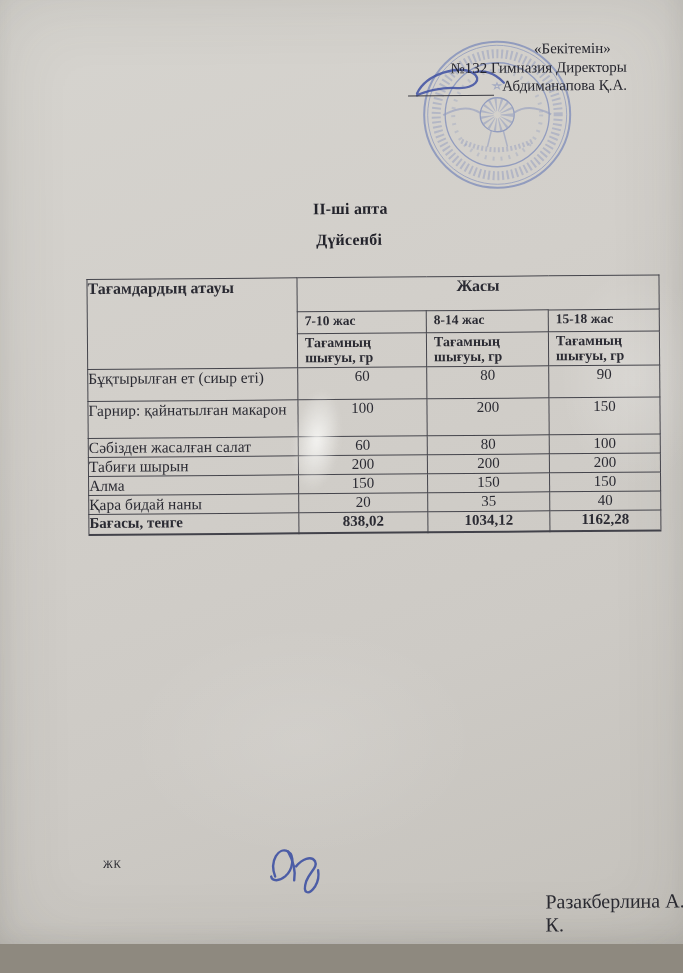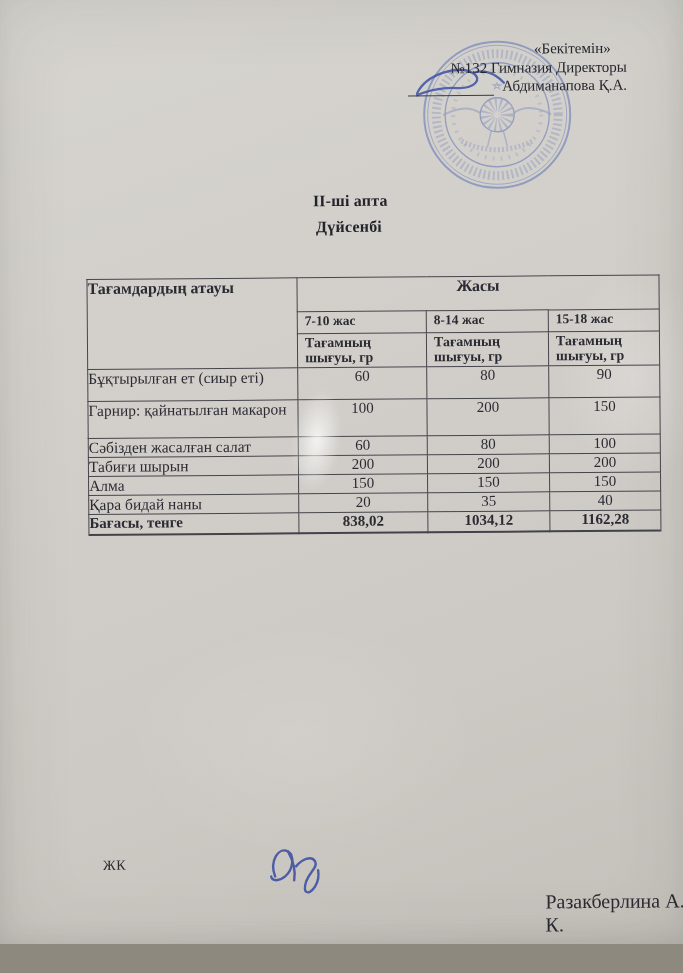--- a/index.html
+++ b/index.html
@@ -33,22 +33,22 @@
 
   
   .approval{position:absolute;top:41px;right:53px;width:280px;text-align:right;
     font-size:15px;line-height:18.5px;color:#26262e;}
   .approval .l1{padding-right:16px;}
   .approval .l3{display:flex;justify-content:flex-end;align-items:flex-end;}
   .sigline{display:inline-block;width:86px;height:13px;border-bottom:1.4px solid #3b3b42;margin-right:8px;}
   .hdr-sig{position:absolute;left:414px;top:62px;width:100px;height:44px;}
 
   .title{position:absolute;font-weight:700;font-size:16px;color:#23232b;letter-spacing:.2px;}
-  .title-week{left:315px;top:192px;}
-  .title-day{left:318px;top:218px;}
+  .title-week{left:315px;top:200px;}
+  .title-day{left:318px;top:231px;}
 
   
   table.menu{position:absolute;left:88px;top:277px;width:572px;
     border-collapse:collapse;table-layout:fixed;color:#2b2b33;}
   table.menu{border:1.8px solid #42424a;border-bottom-width:2.6px;}
   table.menu td{border:1.3px solid #45454c;padding:0;vertical-align:top;overflow:hidden;}
   td.namehdr{font-weight:700;font-size:16px;vertical-align:middle;padding:0 2px 0 5px;}
   td.jasy{font-weight:700;font-size:16px;text-align:center;vertical-align:middle;height:33px;}
   tr.agerow td{font-weight:700;font-size:13.5px;padding:1px 2px 1px 7px;height:19px;}
   tr.outrow td{font-weight:700;font-size:14px;line-height:14.5px;padding:2px 2px 2px 7px;
@@ -58,21 +58,21 @@
   tr.r0 td{height:31px;}
   tr.r1 td{height:36px;}
   tr.r2 td{height:18px;}
   tr.r3 td{height:18px;}
   tr.r4 td{height:18px;}
   tr.r5 td{height:16px;}
   tr.total td{height:19px;font-weight:700;}
   tr.total td.name{font-size:15px;}
 
   
-  .foot-left{position:absolute;left:100px;top:856px;font-size:14px;letter-spacing:.5px;}
+  .foot-left{position:absolute;left:100px;top:856px;font-size:11px;letter-spacing:.5px;}
   .foot-right{position:absolute;left:542px;top:892px;font-size:20px;}
   .foot-sig{position:absolute;left:256px;top:836px;width:78px;height:66px;}
 </style>
 </head>
 <body>
 
 <div class="photo">
   <div class="paper">
     <div class="content">
 

